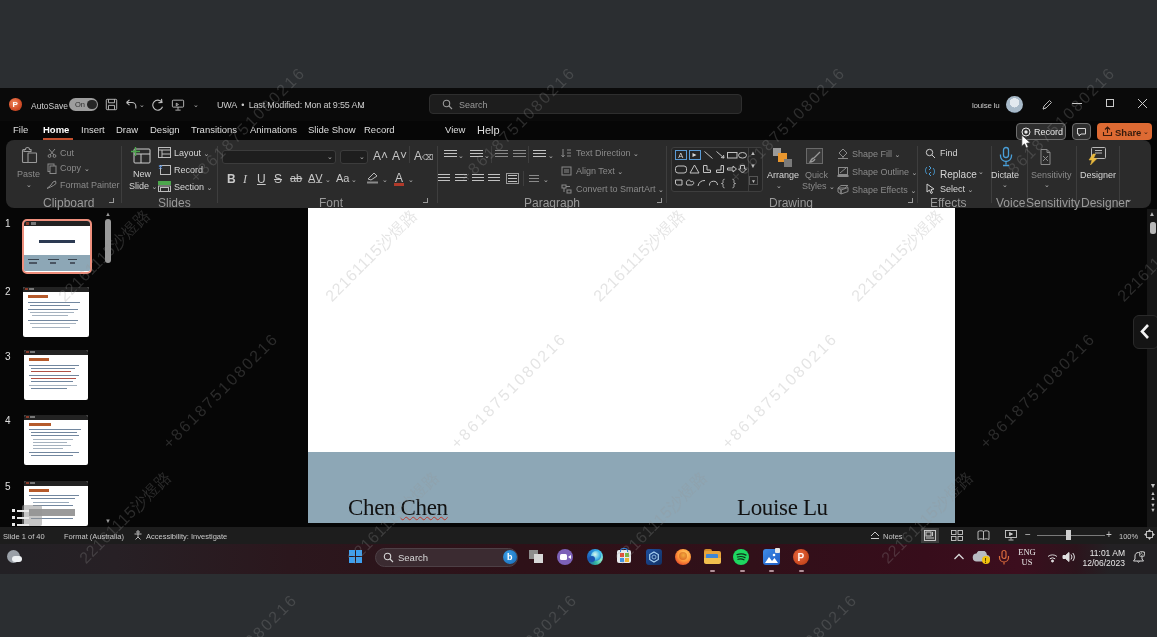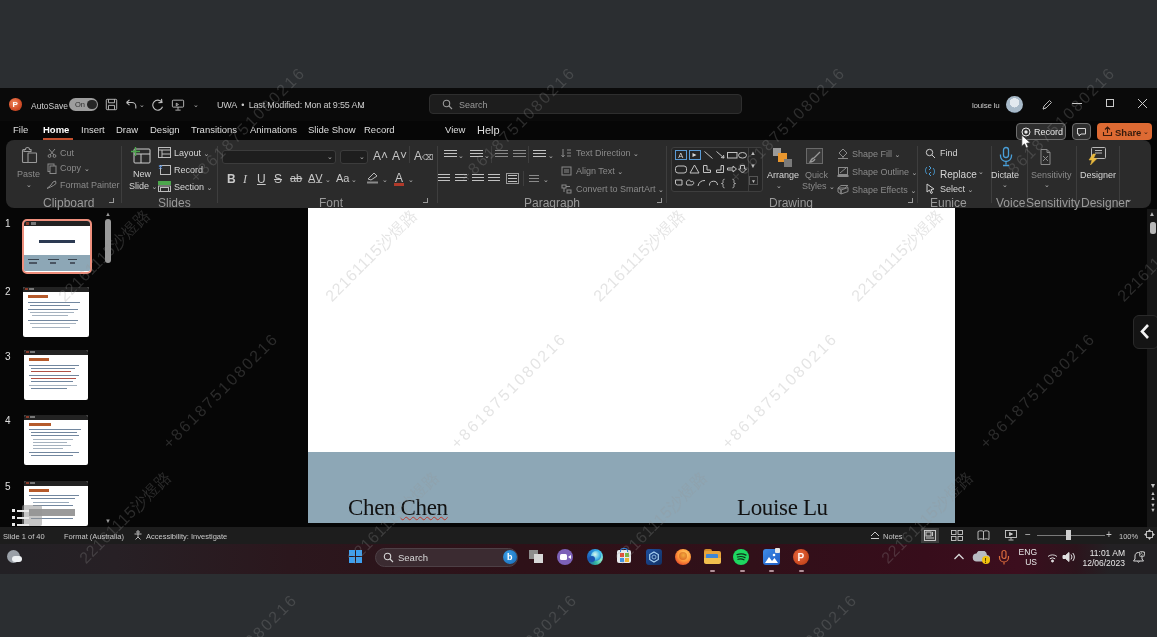--- a/index.html
+++ b/index.html
@@ -320,21 +320,21 @@
 <div class="a wtxt" style="left:940px;top:148px;font-size:9px;">Find</div>
 <svg class="a" style="left:924px;top:165px" width="12" height="12" viewBox="0 0 12 12">
     <path d="M3 2 c-2 2 -2 5 0 7 m2-8 l2 2 l-2 2 M9 10 c2-2 2-5 0-7 m-2 8 l-2-2 l2-2" fill="none" stroke="#4a9fd8" stroke-width="1"></path>
   </svg>
 <div class="a wtxt" style="left:940px;top:169px;font-size:10px;">Replace</div>
 <div class="a chv" style="left:978px;top:168px;">⌄</div>
 <svg class="a" style="left:925px;top:183px" width="11" height="11" viewBox="0 0 11 11">
     <path d="M2 1 L2 9 L4.5 7 L6 10.5 L7.5 9.8 L6 6.5 L9 6 Z" fill="none" stroke="#cfcfcf"></path>
   </svg>
 <div class="a wtxt" style="left:940px;top:184px;font-size:9px;">Select <span class="chv">⌄</span></div>
-<div class="lbl" style="left:930px;top:196px;">Eunice</div>
+<div class="lbl" style="left:930px;top:196px;">Effects</div>
 
 <svg class="a" style="left:998px;top:146px" width="16" height="22" viewBox="0 0 16 22">
     <g fill="none" stroke="#4a9fd8" stroke-width="1.3">
       <rect x="5.5" y="1.5" width="5" height="10" rx="2.5"></rect>
       <path d="M2.5 8.5 v1.5 a5.5 5.5 0 0 0 11 0 V8.5 M8 15.5 v3 M5 19.5 h6"></path>
     </g>
   </svg>
 <div class="a wtxt" style="left:991px;top:170px;font-size:9px;">Dictate</div>
 <div class="a chv" style="left:1002px;top:181px;">⌄</div>
 <div class="lbl" style="left:996px;top:196px;">Voice</div>
@@ -606,21 +606,21 @@
     <path d="M5 10.5 a4 4 0 0 1 -.5-8 a5.5 5.5 0 0 1 10.5 1.5 a3.2 3.2 0 0 1 -.5 6.5 z" fill="#b8bcc2"></path>
   </svg>
 <div class="a" style="left:982px;top:556px;width:8px;height:8px;border-radius:50%;background:#f2c20e;"></div>
 <div class="a" style="left:984.6px;top:556.5px;font-size:6.5px;color:#3a3000;font-weight:bold;">!</div>
 <svg class="a" style="left:998px;top:549px" width="12" height="17" viewBox="0 0 12 17">
     <g fill="none" stroke="#d86a3c" stroke-width="1.2">
       <rect x="4" y="1.5" width="4" height="8" rx="2"></rect>
       <path d="M1.5 7 v1.5 a4.5 4.5 0 0 0 9 0 V7 M6 13 v2.5"></path>
     </g>
   </svg>
-<div class="a" style="left:1017px;top:548px;width:20px;font-size:8.5px;color:#e8e8e8;text-align:right;line-height:9.5px;">ENG<br>US</div>
+<div class="a" style="left:1017px;top:548px;width:20px;font-size:8.5px;color:#e8e8e8;text-align:center;line-height:9.5px;font-family:Liberation Serif, serif;">ENG<br>US</div>
 <svg class="a" style="left:1046px;top:552px" width="13" height="11" viewBox="0 0 13 11">
     <g fill="none" stroke="#e0e0e0" stroke-width="1">
       <path d="M2 4.5 a7 7 0 0 1 9 0" opacity="0.9"></path>
       <path d="M3.8 6.8 a4.5 4.5 0 0 1 5.4 0"></path>
       <circle cx="6.5" cy="9" r="1" fill="#e0e0e0"></circle>
     </g>
   </svg>
 <svg class="a" style="left:1062px;top:551px" width="13" height="12" viewBox="0 0 13 12">
     <g fill="none" stroke="#e0e0e0" stroke-width="1">
       <path d="M1 4.5 h2.5 L7 1.5 v9 L3.5 7.5 H1 z" fill="#e0e0e0"></path>

